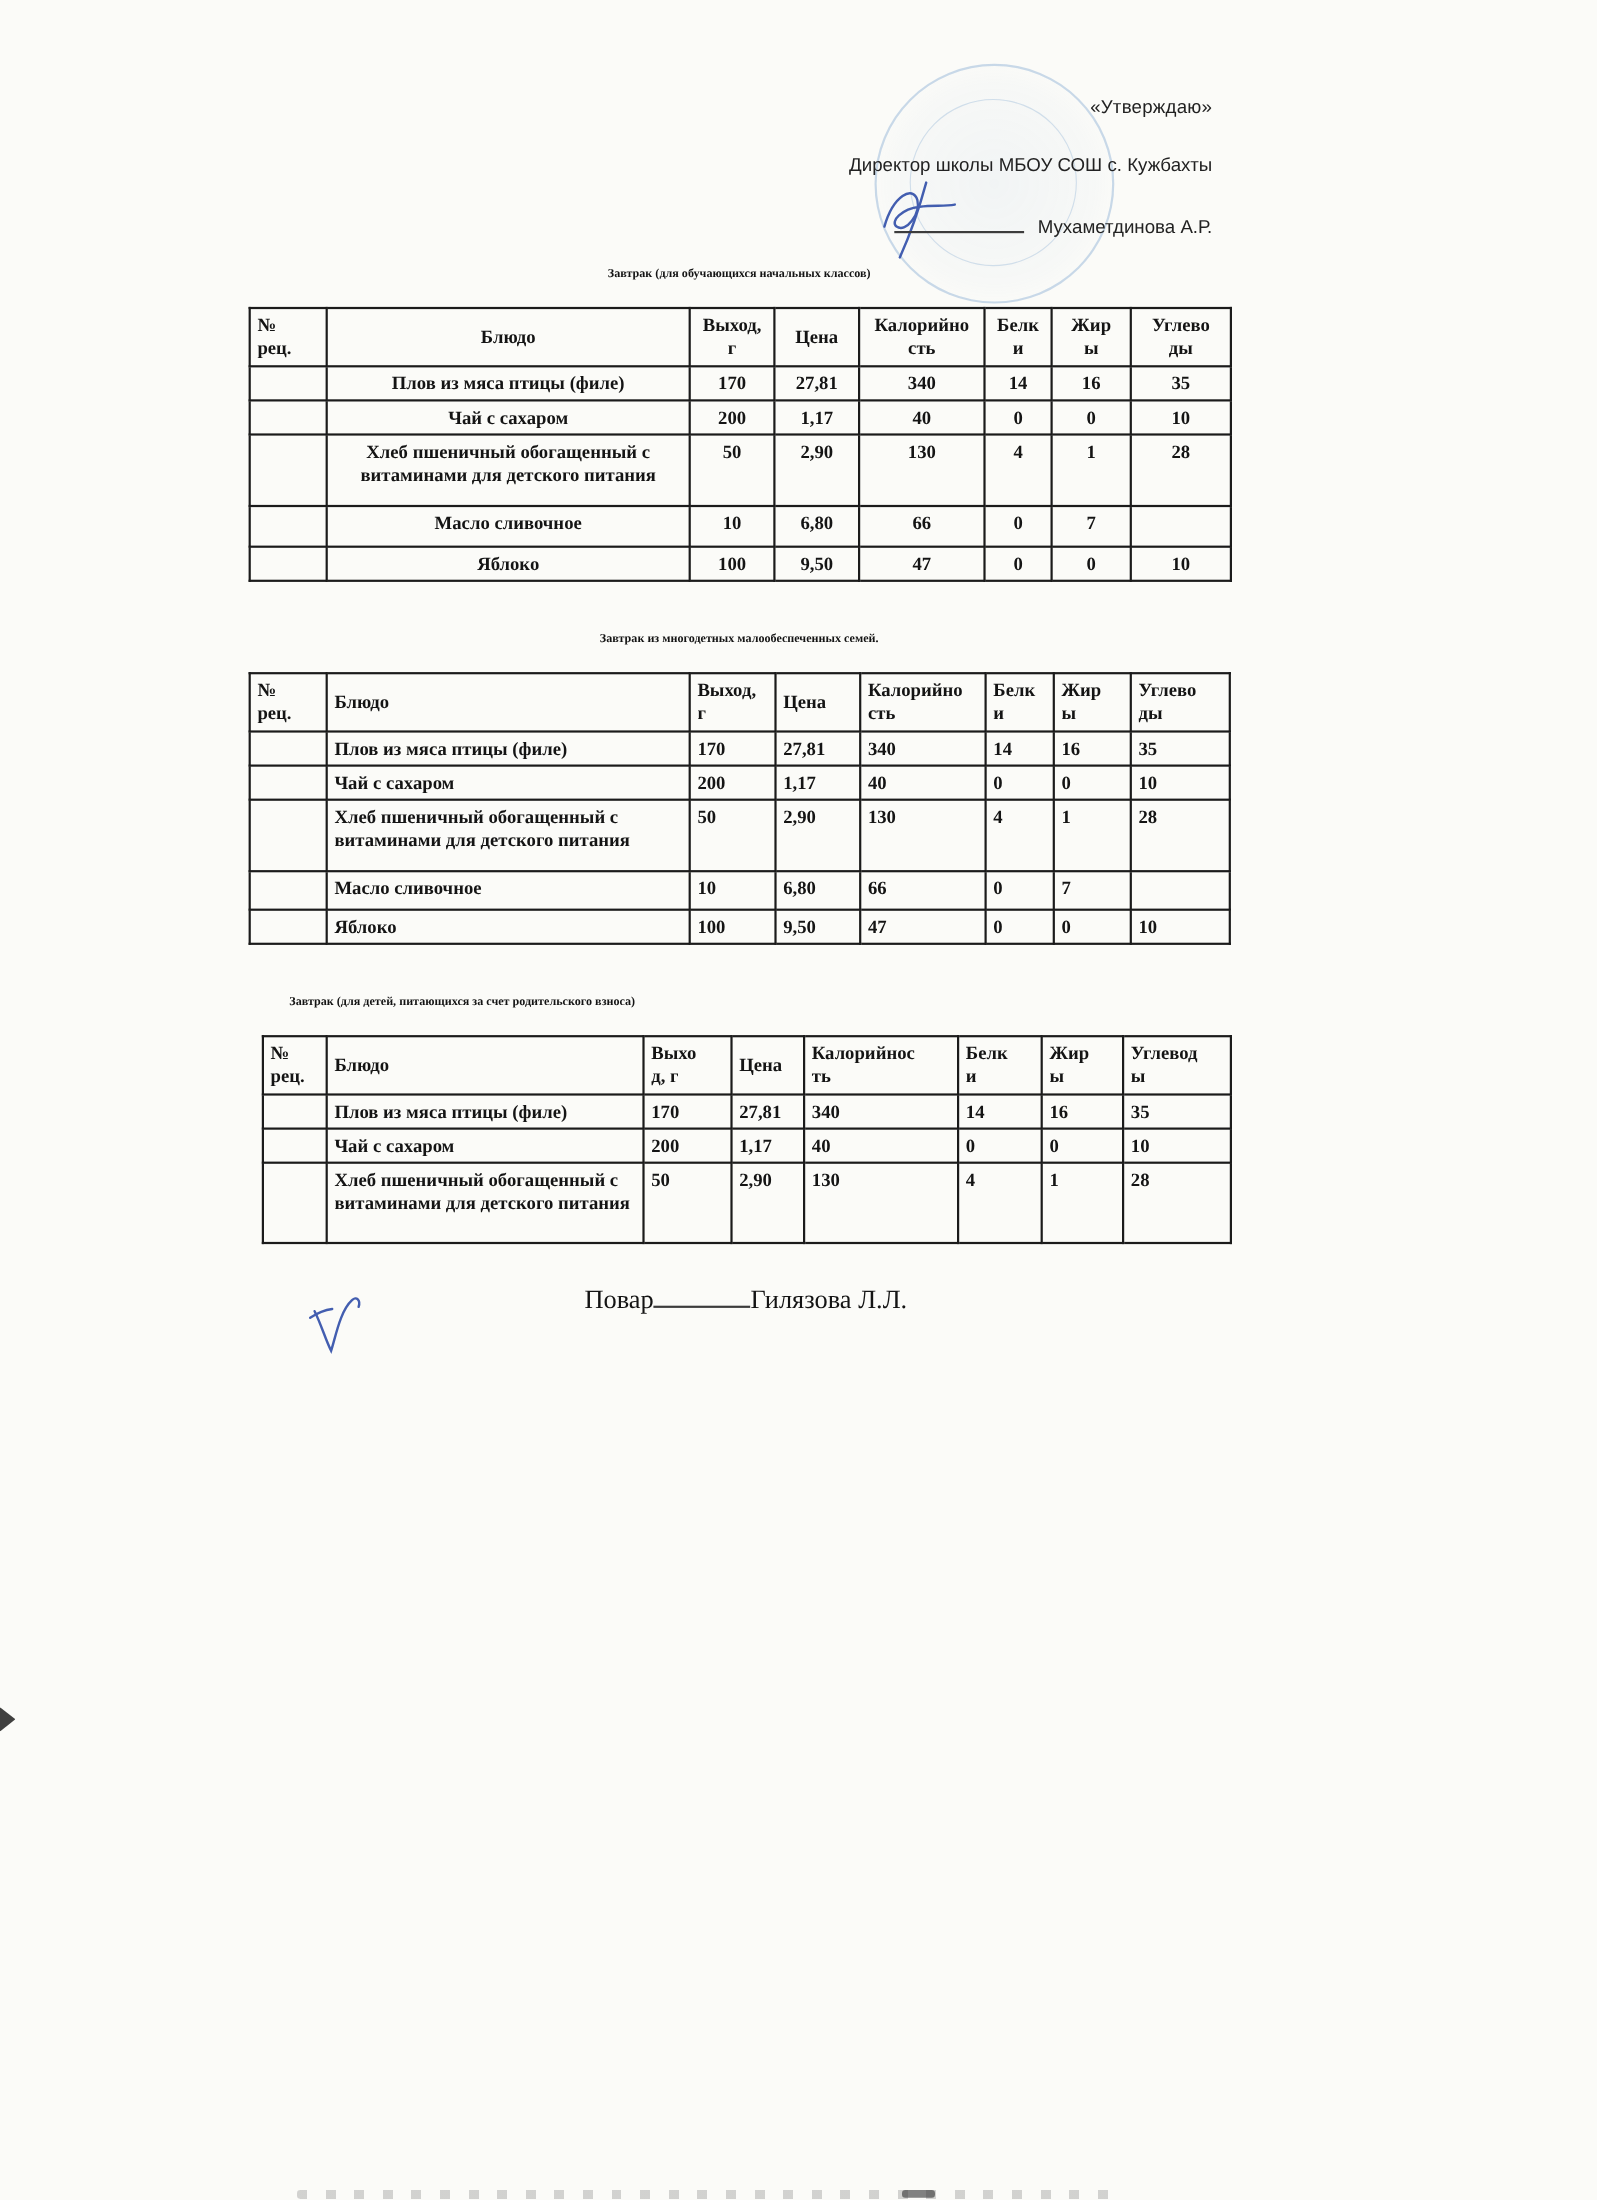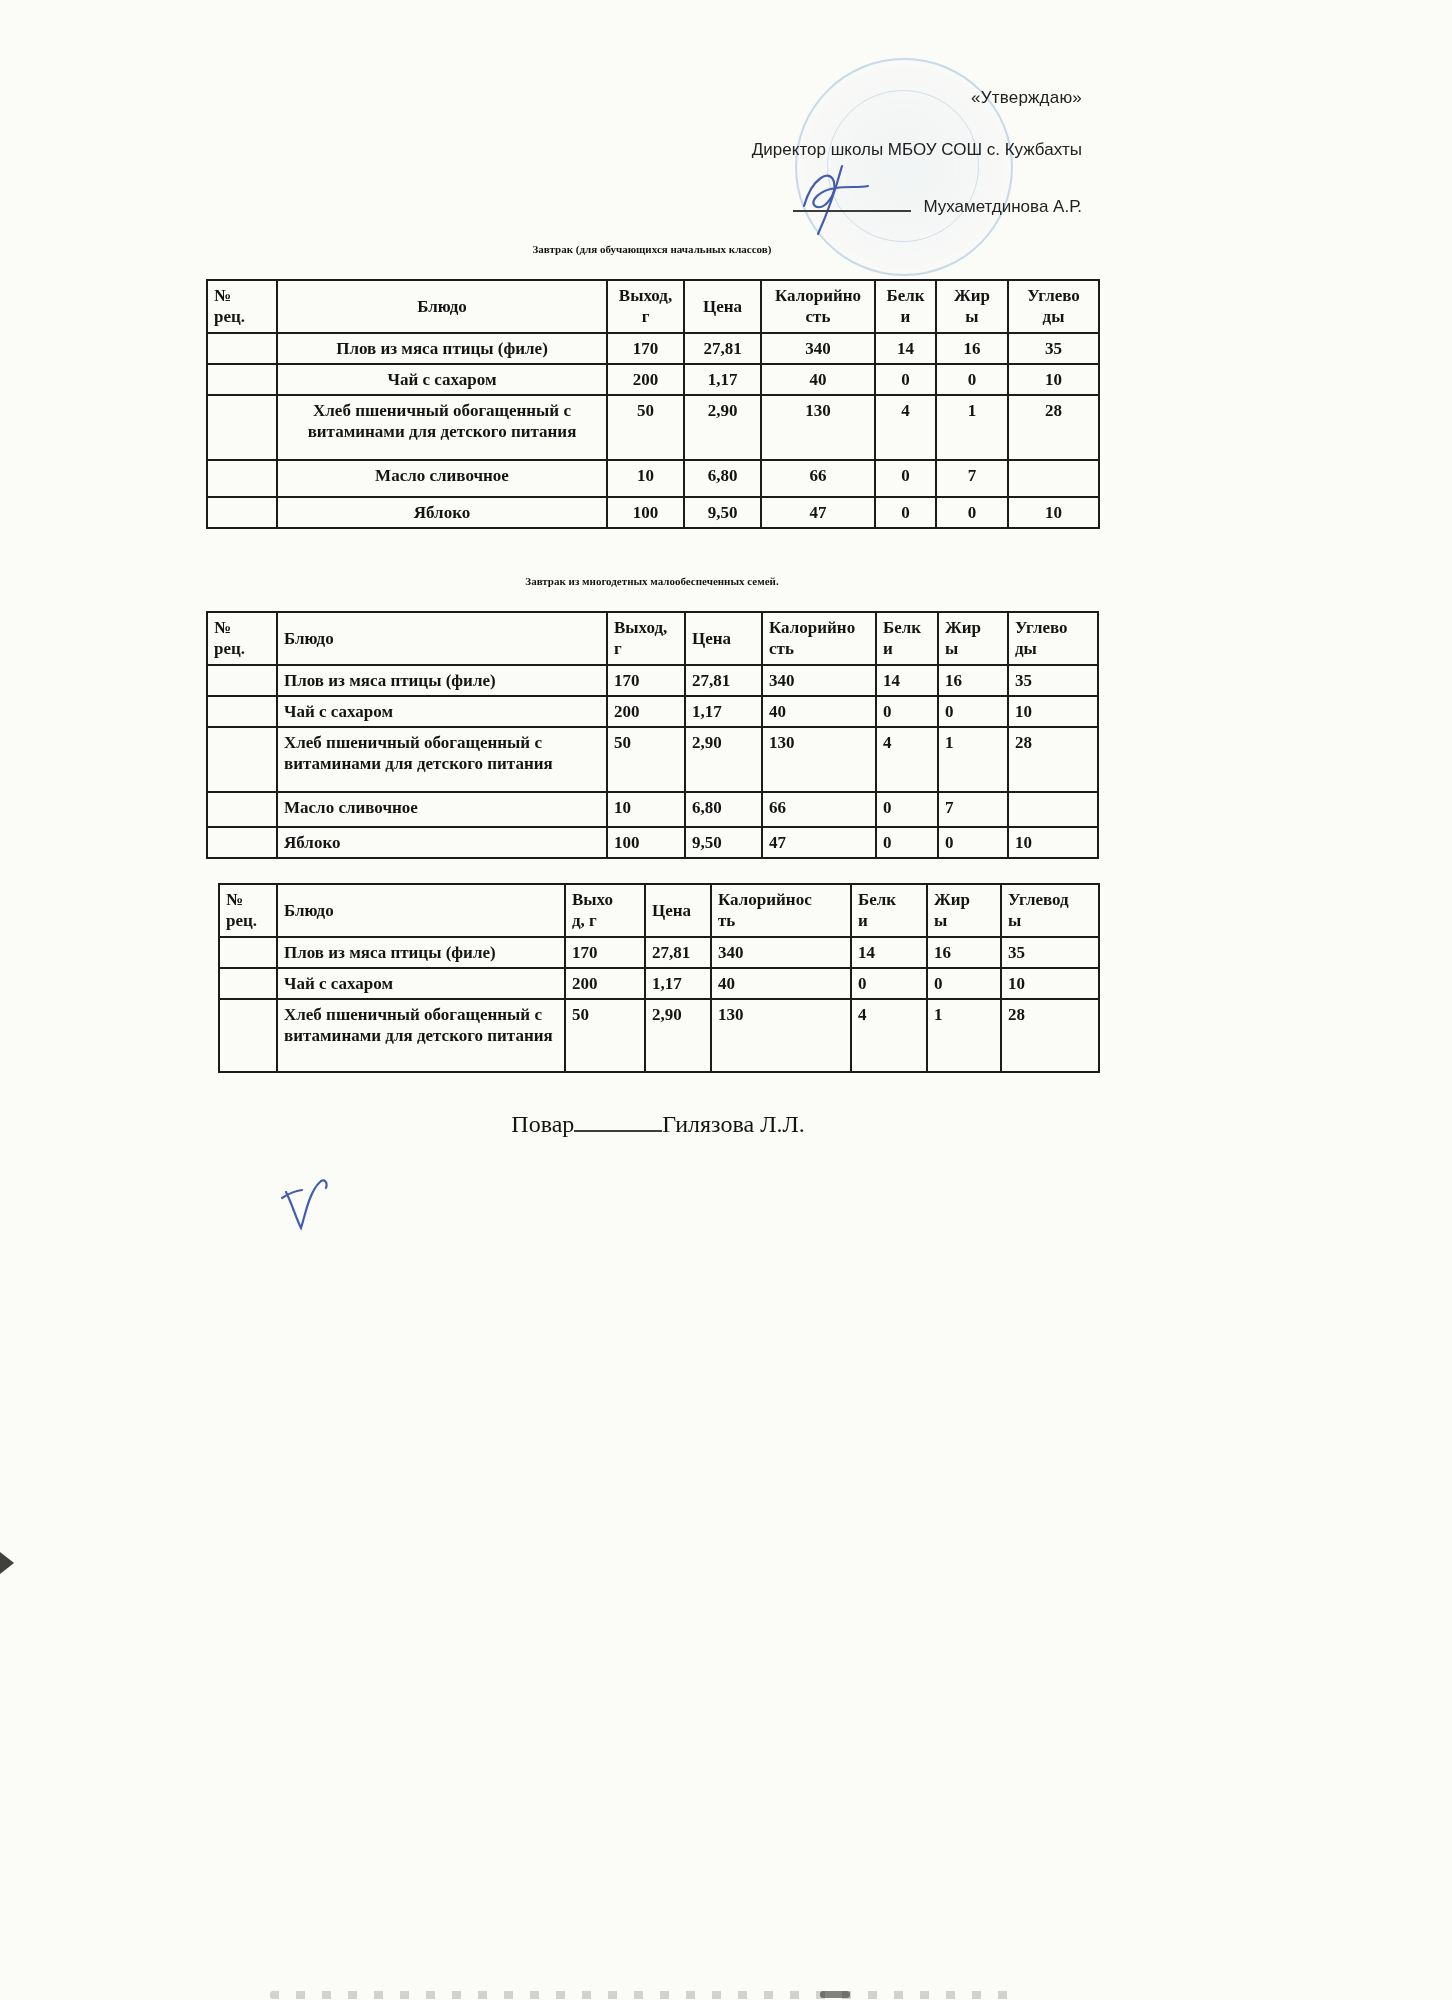--- a/index.html
+++ b/index.html
@@ -7,21 +7,21 @@
     position:relative;
     width:1452px;
     height:2000px;
     background:#fbfbf8;
     font-family:"Liberation Serif", serif;
     color:#141414;
     overflow:hidden;
   }
   .content {
     position:absolute;
-    left:206px;
+    left:226px;
     top:0;
     width:892px;
   }
 
   
   .approve-block {
     margin-top:88px;
     text-align:right;
     padding-right:16px;
     font-family:"Liberation Sans", sans-serif;
@@ -349,20 +349,21 @@
             <td>100</td>
             <td>9,50</td>
             <td>47</td>
             <td>0</td>
             <td>0</td>
             <td>10</td>
           </tr>
         </tbody>
       </table>
 
+    <div class="section-heading third">Завтрак (для детей, питающихся за счет родительского взноса)</div>
     <table class="menu t3">
         <colgroup>
           <col style="width: 58px;">
           <col style="width: 288px;">
           <col style="width: 80px;">
           <col style="width: 66px;">
           <col style="width: 140px;">
           <col style="width: 76px;">
           <col style="width: 74px;">
           <col style="width: 98px;">

